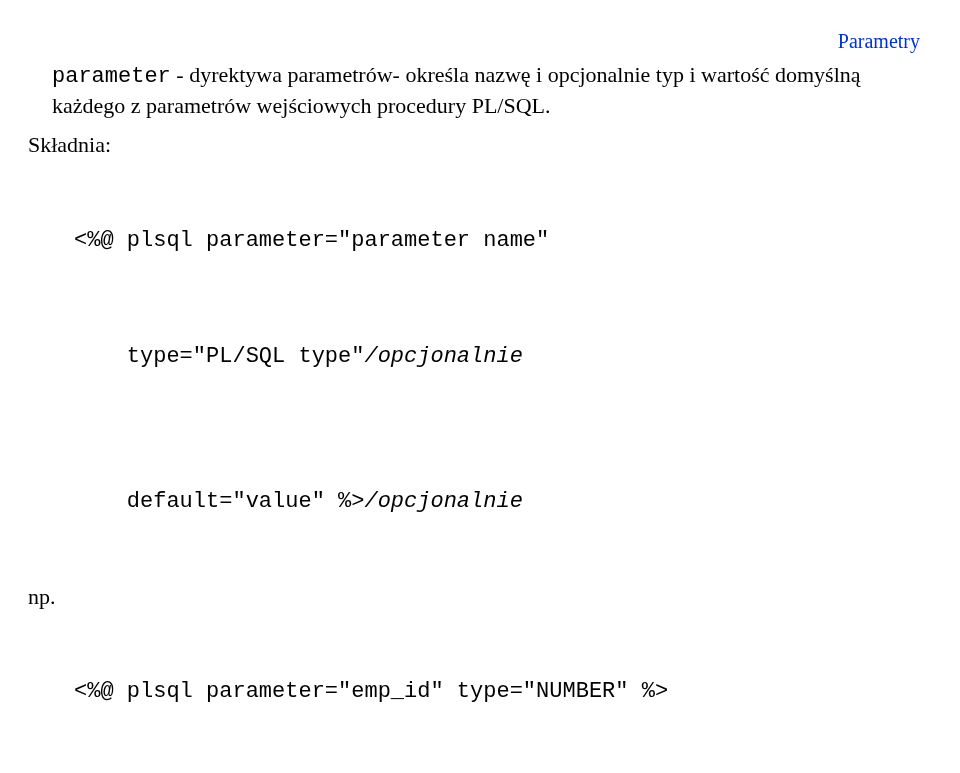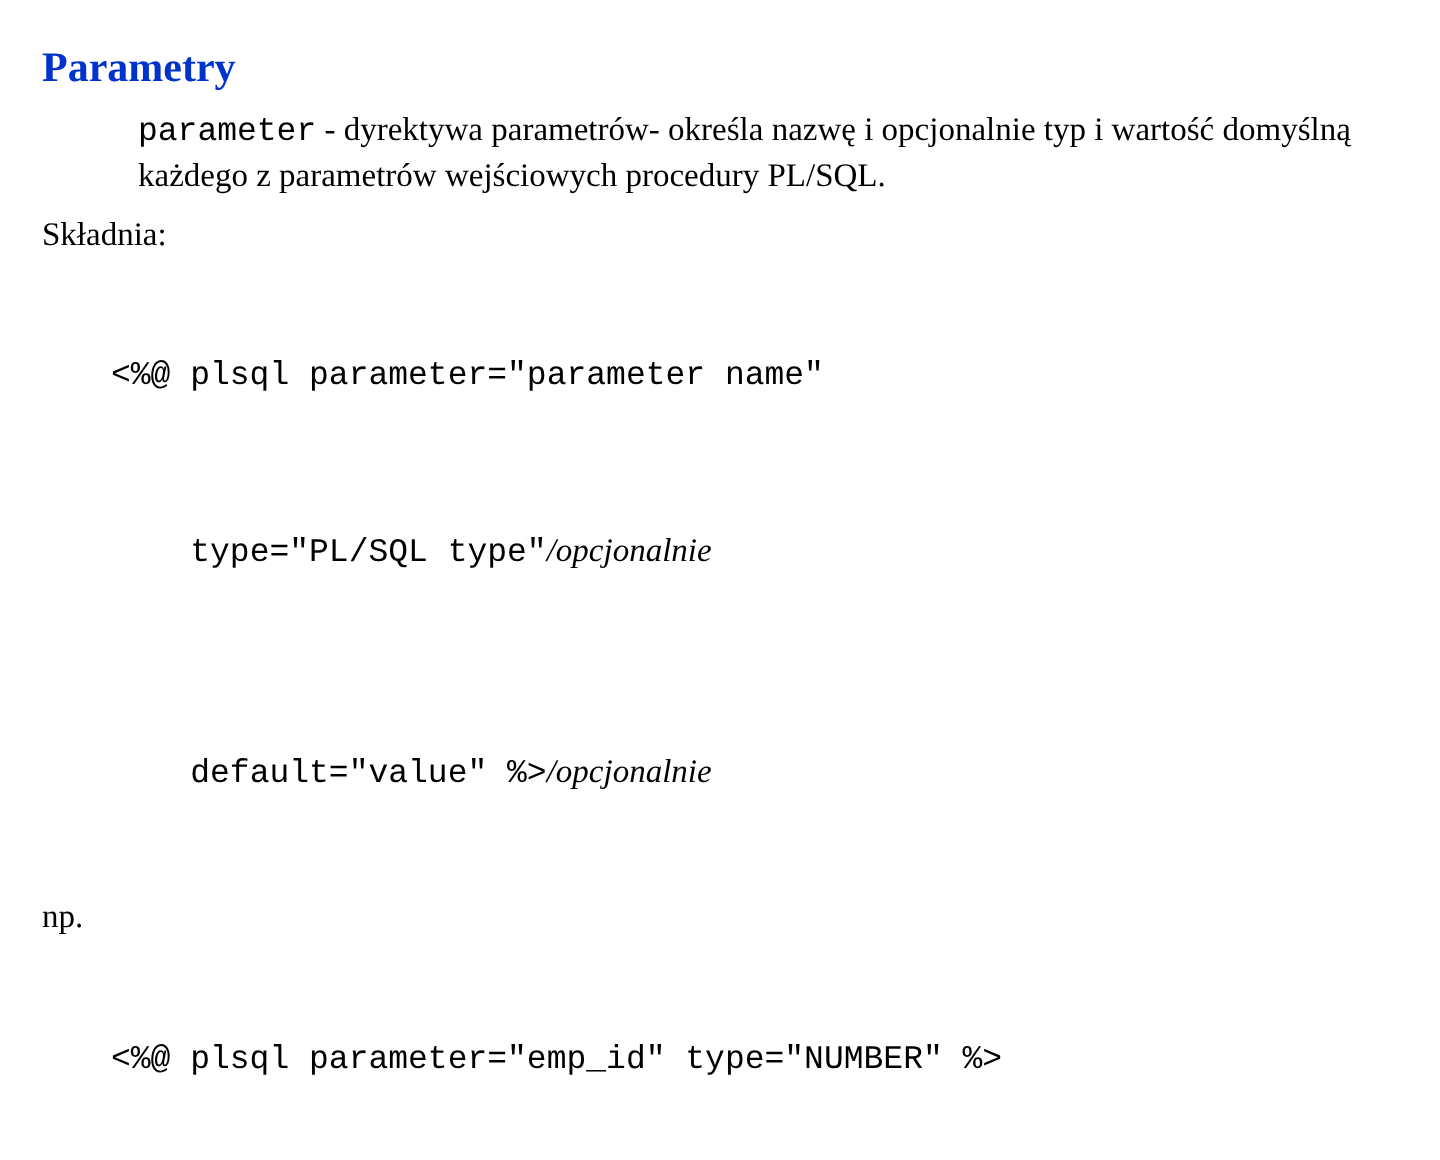--- a/index.html
+++ b/index.html
@@ -8,37 +8,38 @@
     font-family: "Times New Roman", Times, serif;
     font-size: 22px;
     line-height: 1.32;
     color: #000;
     background: #fff;
     width: 960px;
     box-sizing: border-box;
   }
   .title {
     color: #0033cc;
-    font-weight: bold;
-    font-size: 28px;
+    font-weight: normal;
+    font-size: 20px;
     margin-bottom: 6px;
+    text-align: right;
   }
   .para {
-    margin: 0 0 10px 64px;
+    margin: 0 0 10px 24px;
   }
   .indent {
   }
   .syntax-block {
     margin: 8px 0 8px 46px;
     font-family: "Courier New", Courier, monospace;
     white-space: pre-wrap;
   }
   .italic {
     font-style: italic;
-    font-family: Liberation Serif, serif;
+    font-family: Liberation Mono, monospace;
   }
   .mono-inline {
     font-family: "Courier New", Courier, monospace;
   }
   .code-example {
     margin: 8px 0 8px 46px;
     font-family: "Courier New", Courier, monospace;
     white-space: pre-wrap;
   }
 </style>

